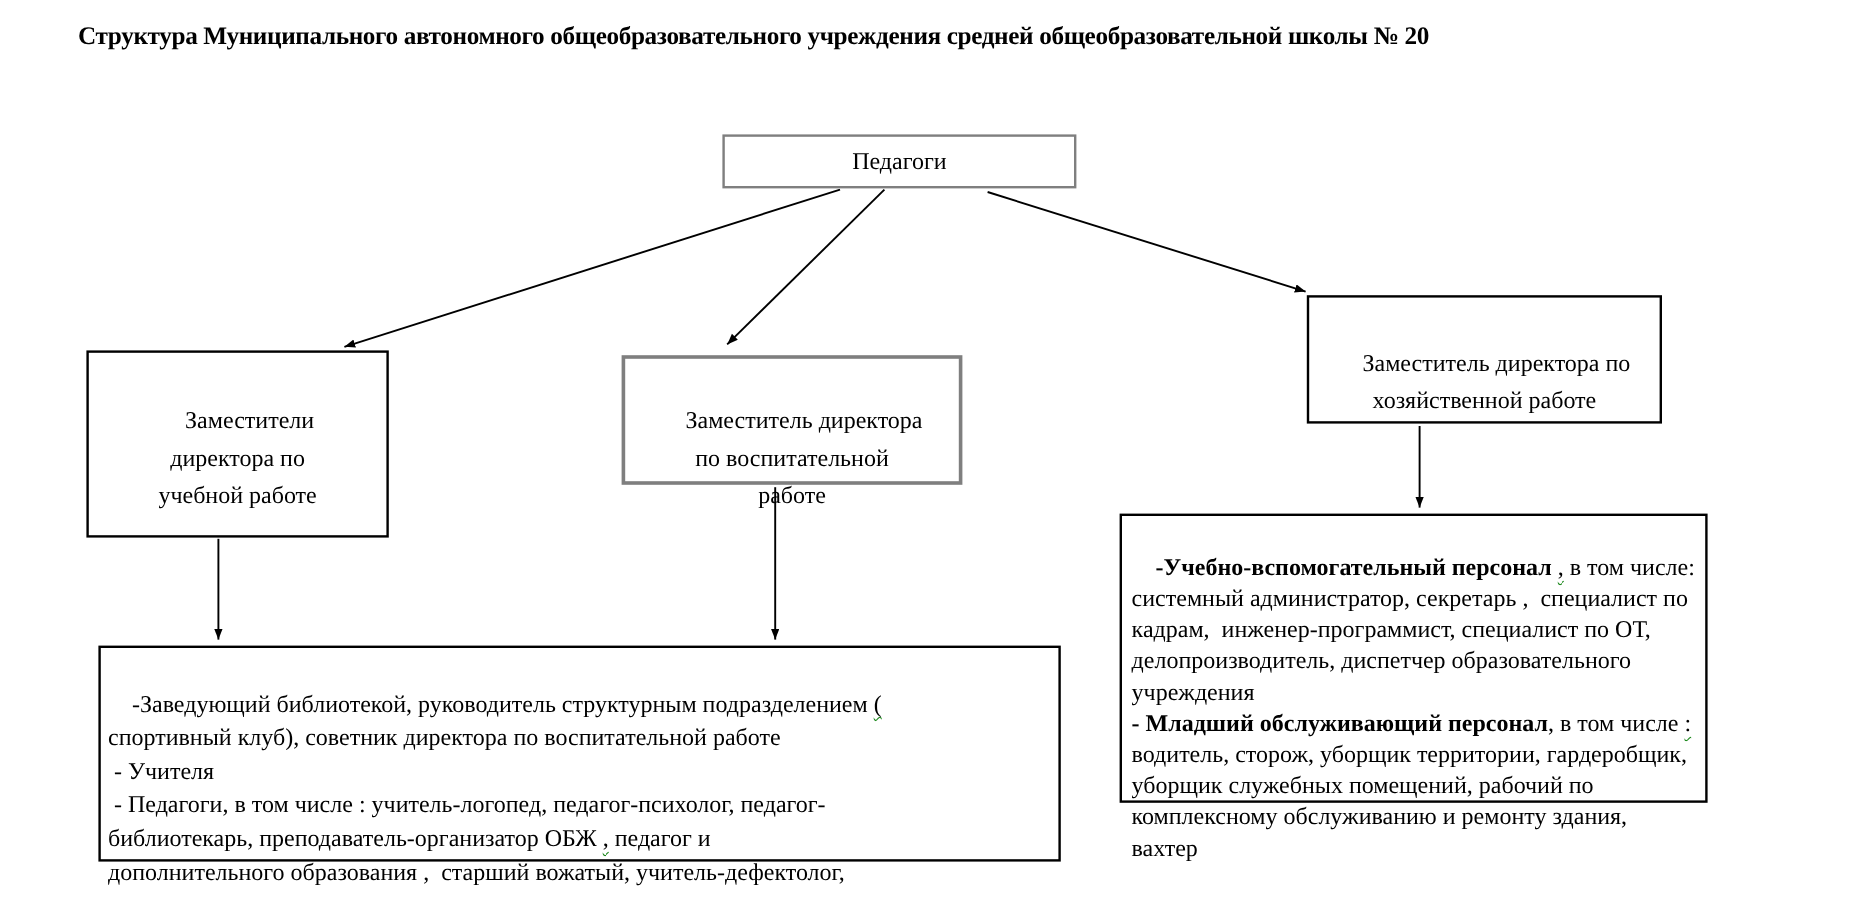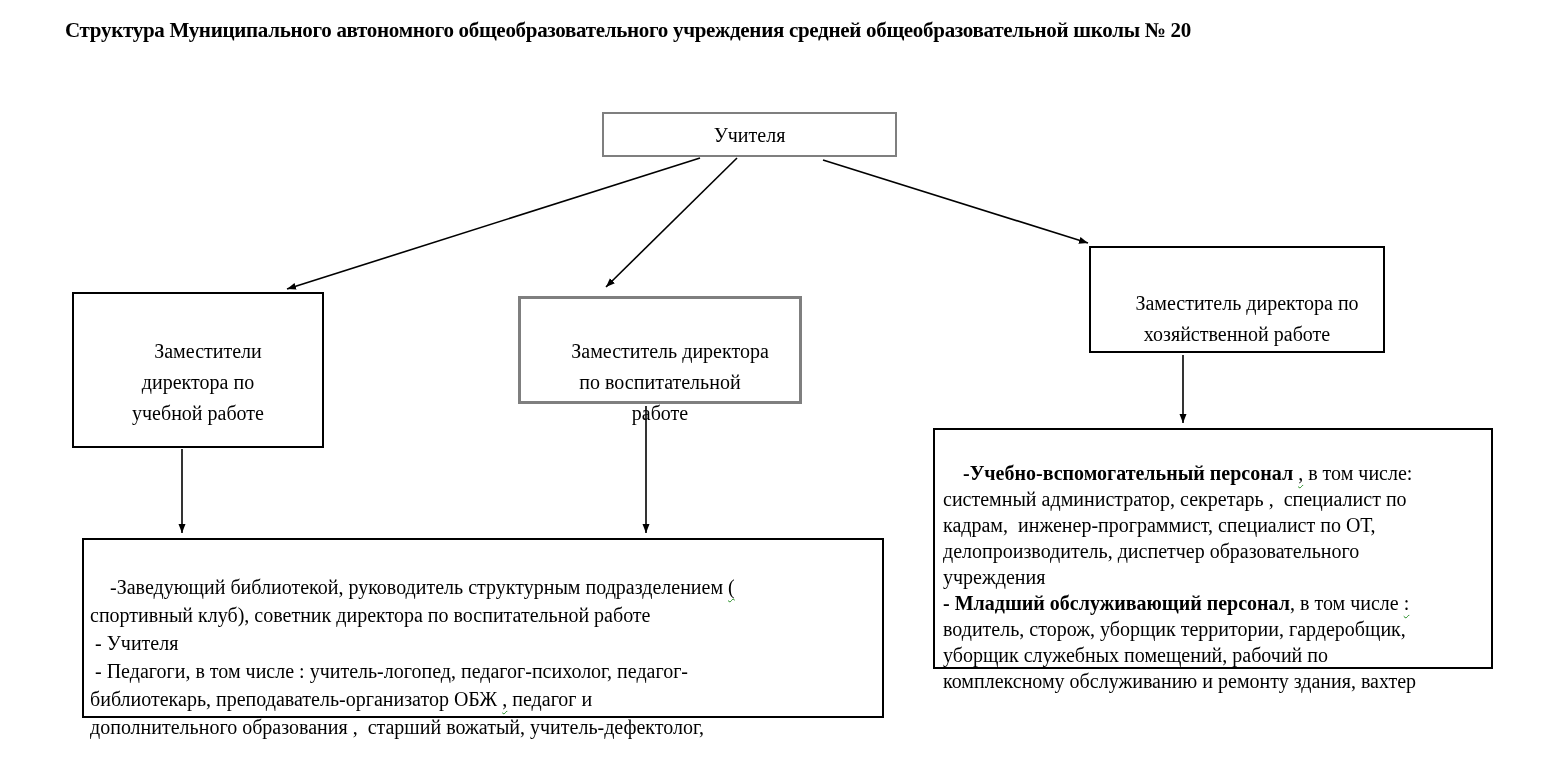--- a/index.html
+++ b/index.html
@@ -57,21 +57,21 @@
     left: 1089px; top: 246px; width: 296px; height: 107px;
     border: 2px solid #000000;
     text-align: center; padding-top: 9px; line-height: 31px;
   }
   .node-pedagogical-staff {
     left: 82px; top: 538px; width: 802px; height: 180px;
     border: 2px solid #000000;
     padding: 5px 6px 0 6px; line-height: 28px; text-align: left;
   }
   .node-support-staff {
-    left: 933px; top: 428px; width: 560px; height: 241px;
+    left: 933px; top: 428px; width: 490px; height: 241px;
     border: 2px solid #000000;
     padding: 4px 8px 0 8px; line-height: 26px; text-align: left;
   }
   .bold { font-weight: bold; }
   .squiggle {
     text-decoration-line: underline;
     text-decoration-style: wavy;
     text-decoration-color: #1f8a1f;
     text-decoration-thickness: 1px;
     text-underline-offset: 4px;
@@ -92,21 +92,21 @@
     </defs>
     <line x1="700" y1="158" x2="287" y2="289" marker-end="url(#ah)"></line>
     <line x1="737" y1="158" x2="606" y2="287" marker-end="url(#ah)"></line>
     <line x1="823" y1="160" x2="1088" y2="243" marker-end="url(#ah)"></line>
     <line x1="182" y1="449" x2="182" y2="533" marker-end="url(#ah)"></line>
     <line x1="646" y1="406" x2="646" y2="533" marker-end="url(#ah)"></line>
     <line x1="1183" y1="355" x2="1183" y2="423" marker-end="url(#ah)"></line>
   </svg>
 
   <div class="node node-director">
-    <span>Учителя</span>
+    <span>Педагоги</span>
   </div>
 
   <div class="node node-deputy-upbringing">
     <span>Заместитель директора<br>по воспитательной<br>работе</span>
   </div>
 
   <div class="node node-deputy-academic">
     <span>Заместители<br>директора по<br>учебной работе</span>
   </div>
 

